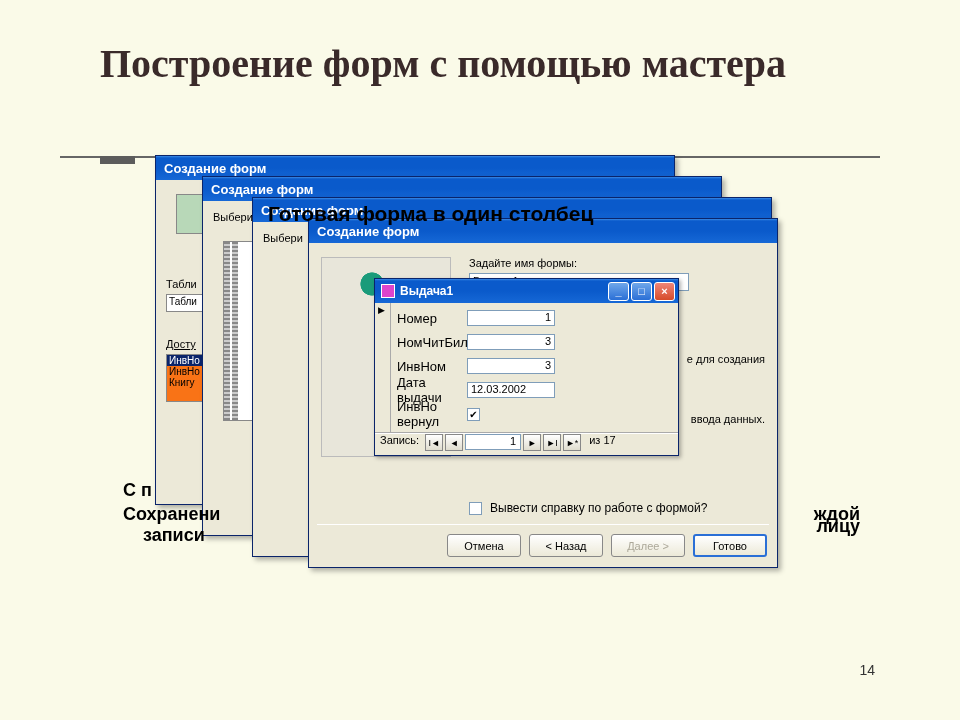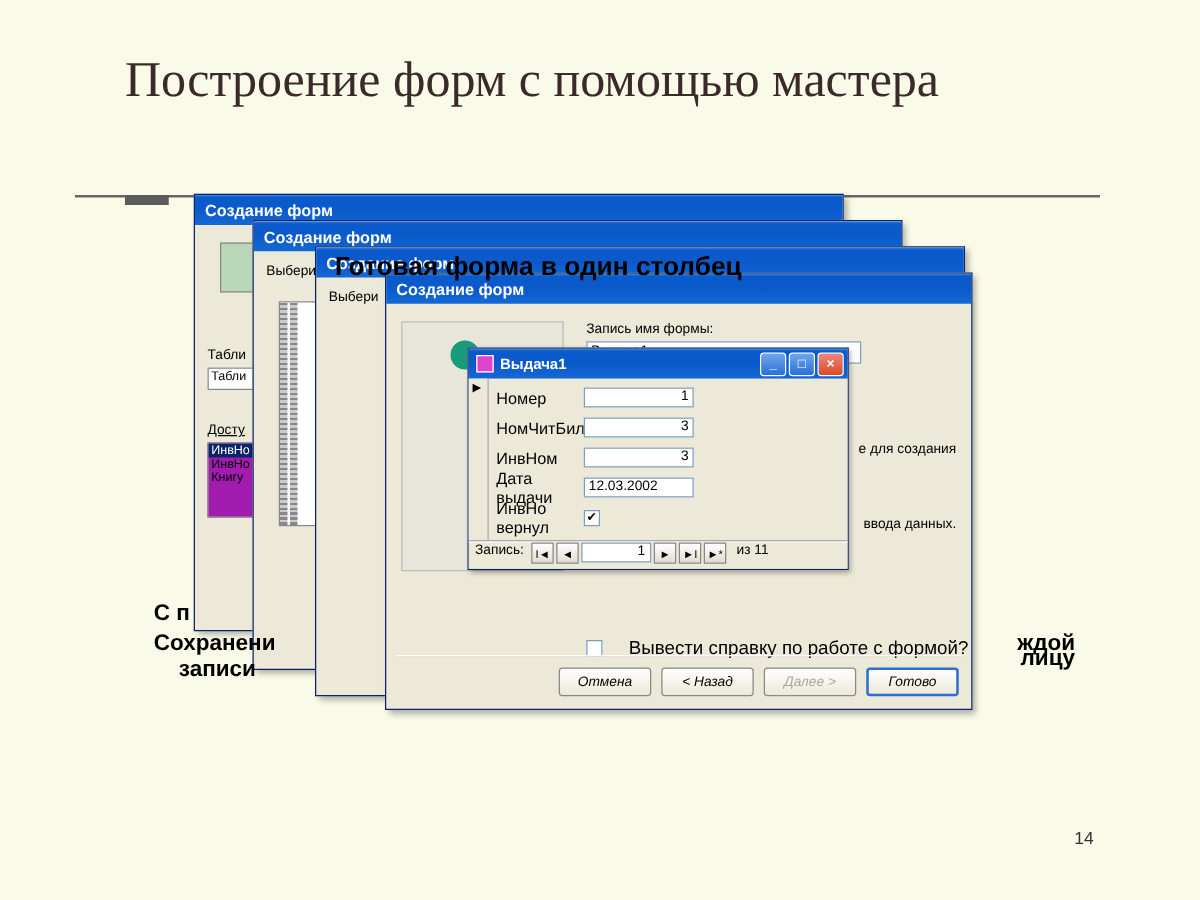--- a/index.html
+++ b/index.html
@@ -9,21 +9,21 @@
     background: #fafae8;
     font-family: Arial, sans-serif;
     position: relative;
     overflow: hidden;
   }
   .slide-title {
     position: absolute;
     left: 100px;
     top: 40px;
     font-size: 40px;
-    font-weight: normal;
+    font-weight: bold;
     color: #3a2a2a;
     line-height: 1.2;
     font-family: Georgia, 'Times New Roman', serif;
   }
   .horizontal-rule {
     position: absolute;
     top: 156px;
     left: 60px;
     right: 80px;
     height: 2px;
@@ -87,43 +87,43 @@
   .cap-left2 { left: 123px; top: 504px; font-size: 18px;}
   .cap-right1 { right: 100px; top: 480px; font-size: 18px; margin-top: 36px;}
   .cap-right2 { right: 100px; top: 504px; font-size: 18px;}
 
   
   .w1-label { position:absolute; left:10px; font-size:11px; }
   .w1-pic { position:absolute; left:20px; top:14px; width:40px; height:40px; background:#b8d8b8; border:1px solid #888;}
   .w1-tabllabel { position:absolute; left:10px; top:98px; }
   .w1-tablbox { position:absolute; left:10px; top:114px; width:40px; height:18px; background:#fff; border:1px solid #888; font-size:10px; padding:1px 2px;}
   .w1-dostup { position:absolute; left:10px; top:158px;text-decoration:underline; }
-  .w1-listbox { position:absolute; left:10px; top:174px; width:40px; height:60px; background:#a21caf; border:1px solid #888; font-size:10px; }
+  .w1-listbox { position:absolute; left:10px; top:174px; width:40px; height:48px; background:#f97316; border:1px solid #888; font-size:10px; }
   .w1-listbox div { padding:0 2px; }
   .w1-listbox .sel { background:#0a246a; color:#fff; }
 
   
   .w23-vyber { position:absolute; left:10px; top:10px; font-size:11px; }
   .w23-preview { position:absolute; left:20px; top:40px; width:50px; height:180px; background:#fff; border:1px solid #888;}
   .w23-preview .stripe { width:6px; height:100%; background:repeating-linear-gradient(0deg,#888,#888 2px,#ccc 2px,#ccc 4px); float:left; margin-right:2px;}
 
   
   .w4-prompt { position:absolute; left:160px; top:14px; font-size:11px; color:#000; }
   .w4-namefield {
     position:absolute; left:160px; top:30px; width:220px; height:18px;
     background:#fff; border:1px solid #7f9db9; font-size:11px; padding:1px 3px;
   }
   .w4-sidegraphic { position:absolute; left:12px; top:14px; width:130px; height:200px; background:#e8e6da; border:1px solid #bbb;}
   .w4-sidegraphic::before { content:""; position:absolute; left:30px; top:6px; width:40px; height:40px; background:radial-gradient(circle,#1a9b7a 40%,transparent 42%);}
   .w4-hint1 { position:absolute; left:160px; right:12px; top:110px; font-size:11px; }
   .w4-hint2 { position:absolute; left:160px; right:12px; top:170px; font-size:11px; }
-  .w4-checkrow { position:absolute; left:160px; bottom:40px; font-size:15px; display:flex; align-items:center; gap:21px;}
+  .w4-checkrow { position:absolute; left:160px; bottom:52px; font-size:12px; display:flex; align-items:center; gap:8px;}
   .w4-checkrow .cb { width:13px; height:13px; border:1px solid #7f9db9; background:#fff; }
   .w4-sep { position:absolute; left:8px; right:8px; bottom:42px; height:1px; background:#aaa; border-bottom:1px solid #fff;}
-  .w4-buttons { position:absolute; right:10px; bottom:10px; display:flex; gap:8px;font-style:italic; }
+  .w4-buttons { position:absolute; right:10px; bottom:10px; display:flex; gap:8px; }
   .xp-btn {
     min-width:74px; height:23px; font-size:11px;
     background:linear-gradient(#fff,#ece9d8);
     border:1px solid #888; border-radius:3px;
     padding:0 10px; cursor:default;
     display:flex; align-items:center; justify-content:center;
   }
   .xp-btn.disabled { color:#aca899; }
   .xp-btn.default { border:2px solid #2a6fd6; }
 
@@ -229,21 +229,21 @@
   <div class="xp-titlebar">Создание форм</div>
   <div class="xp-body">
     <div class="w23-vyber">Выбери</div>
   </div>
 </div>
 
 <div class="xp-window win4">
   <div class="xp-titlebar">Создание форм</div>
   <div class="xp-body">
     <div class="w4-sidegraphic"></div>
-    <div class="w4-prompt">Запись имя формы:</div>
+    <div class="w4-prompt">Задайте имя формы:</div>
     <div class="w4-namefield">Выдача1</div>
     <div class="w4-hint1" style="text-align:right">е для создания</div>
     <div class="w4-hint2" style="text-align:right">ввода данных.</div>
     <div class="w4-checkrow">
       <span class="cb"></span>
       <span>Вывести справку по работе с формой?</span>
     </div>
     <div class="w4-sep"></div>
     <div class="w4-buttons">
       <div class="xp-btn">Отмена</div>
@@ -290,21 +290,21 @@
     </div>
   </div>
   <div class="nav-bar">
     <span class="nav-label">Запись:</span>
     <div class="nav-btn">I◄</div>
     <div class="nav-btn">◄</div>
     <span class="nav-field">1</span>
     <div class="nav-btn">►</div>
     <div class="nav-btn">►I</div>
     <div class="nav-btn">►*</div>
-    <span class="nav-total">из  11</span>
+    <span class="nav-total">из  17</span>
   </div>
 </div>
 
 <div class="overlay-caption cap-ready">Готовая форма в один столбец</div>
 <div class="overlay-caption cap-left1">С п</div>
 <div class="overlay-caption cap-left2">
   <span>Сохранени</span><br>
   <span style="padding-left:20px">записи</span>
 </div>
 <div class="overlay-caption cap-right1">лицу</div>

